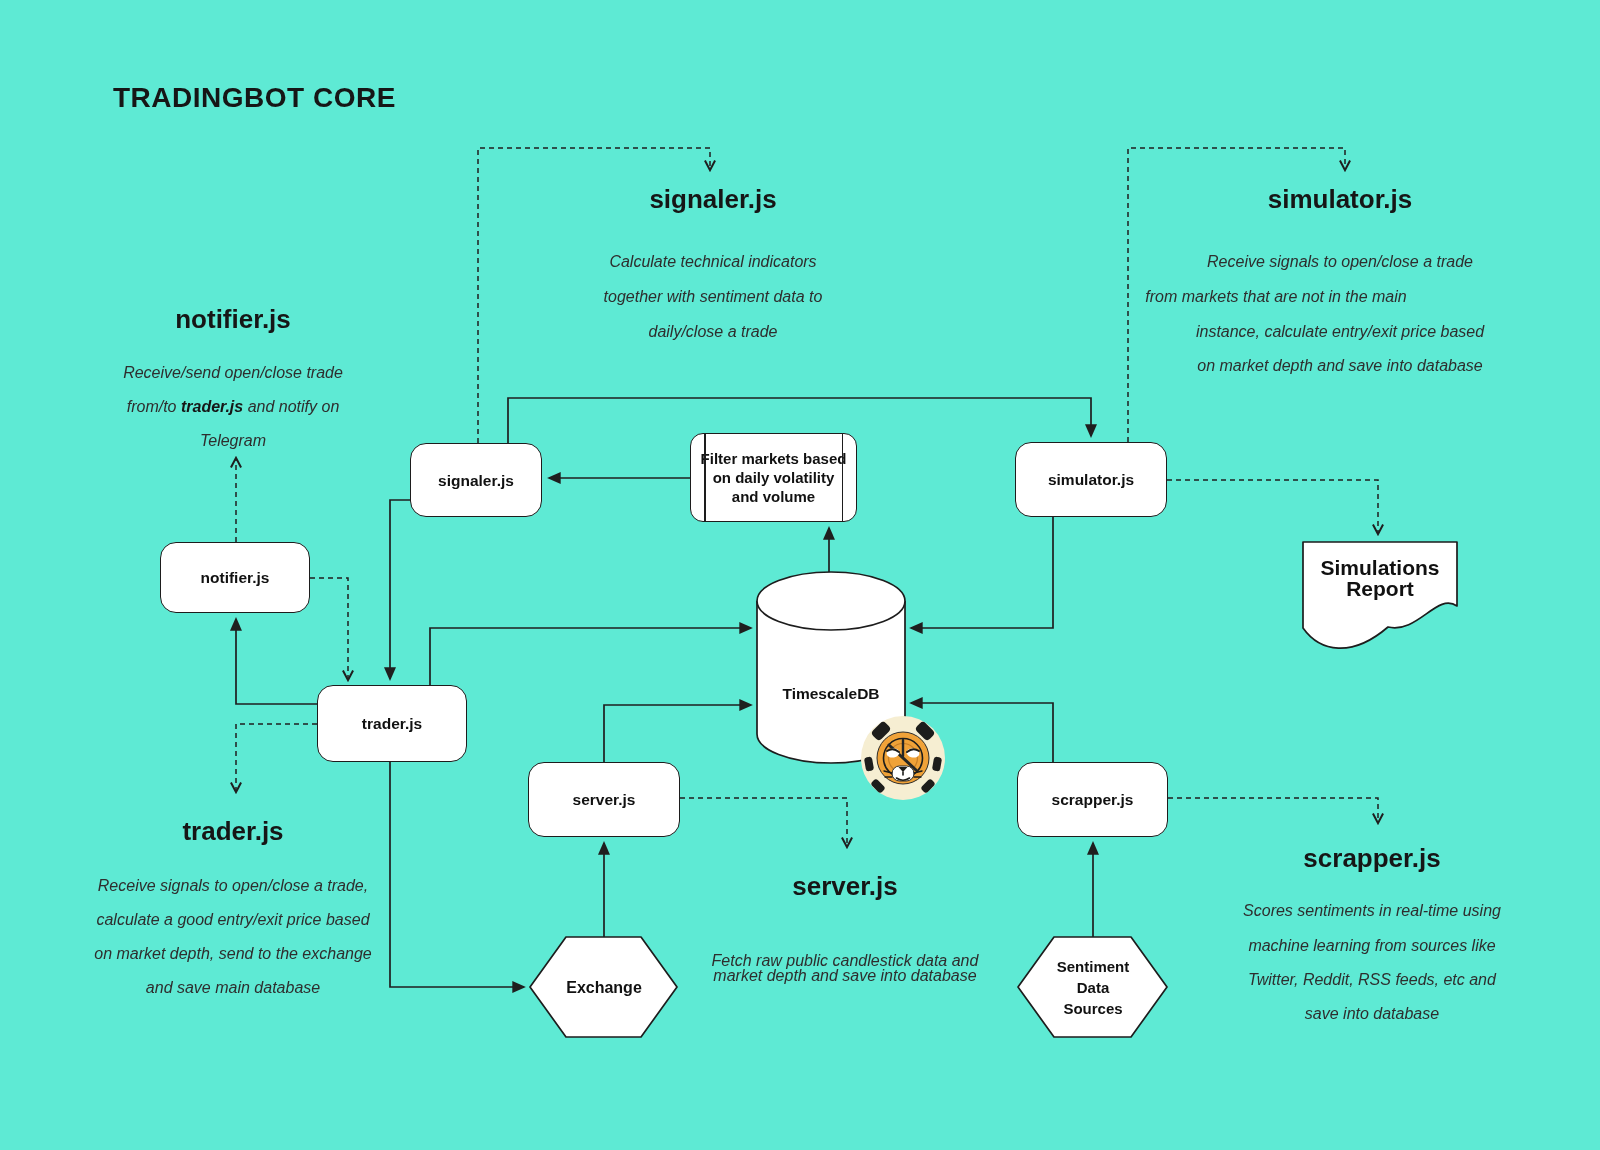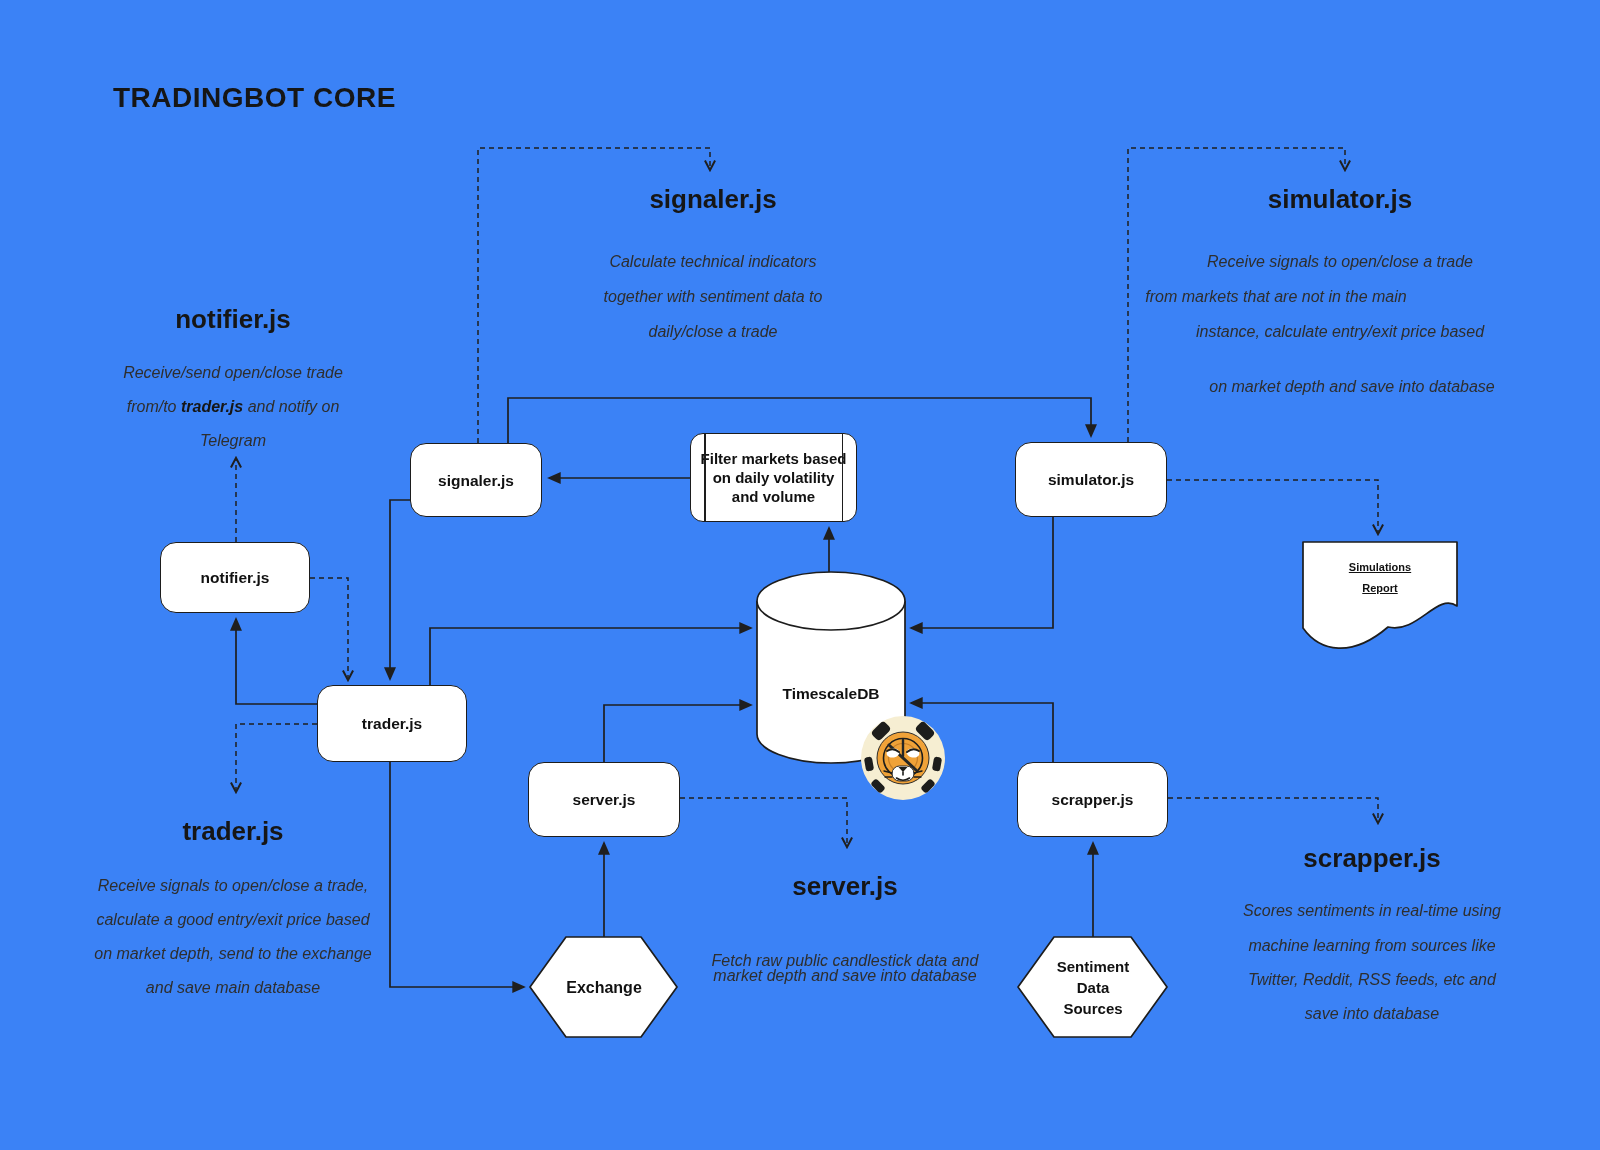--- a/index.html
+++ b/index.html
@@ -1,16 +1,16 @@
 <!DOCTYPE html>
 <html><head>
 <meta charset="utf-8">
 <style>
   html,body{margin:0;padding:0;background:#fff;}
-  .canvas{position:relative;width:1600px;height:1150px;background:#3b82f6;overflow:hidden;
+  .canvas{position:relative;width:1600px;height:1150px;background:#5eead4;overflow:hidden;
           font-family:"Liberation Sans","DejaVu Sans",sans-serif;color:#151515;}
   svg.layer{position:absolute;left:0;top:0;width:1600px;height:1150px;}
   .doc-title{position:absolute;left:113px;top:82px;font-size:28px;font-weight:700;letter-spacing:.5px;color:#161616;}
   .box{position:absolute;box-sizing:border-box;border:1.7px solid #1d1d1d;border-radius:16px;background:#fff;
        display:flex;align-items:center;justify-content:center;text-align:center;
        font-weight:700;font-size:15.5px;color:#111;line-height:19px;}
   .subroutine{border-radius:13px;}
   .subroutine::before,.subroutine::after{content:"";position:absolute;top:0;bottom:0;width:1.5px;background:#1d1d1d;}
   .subroutine::before{left:13px;}
   .subroutine::after{right:13px;}
@@ -141,35 +141,35 @@
   <div class="shape-label" style="left:831px;top:693px;">TimescaleDB</div>
 
   <div class="shape-label" style="left:604px;top:987px;font-size:16px;">Exchange</div>
 
   <div class="shape-label" style="left:1093px;top:987px;font-size:15px;">
     <div>Sentiment</div>
     <div>Data</div>
     <div>Sources</div>
   </div>
 
-  <div class="shape-label" style="left:1380px;top:578px;font-size:11px;text-decoration:underline;">
+  <div class="shape-label" style="left:1380px;top:578px;font-size:21px;">
     <div>Simulations</div>
     <div>Report</div>
   </div>
 
   <div class="ann-h" style="left:713px;top:184px;">signaler.js</div>
   <div class="line" style="left:713px;top:253px;">Calculate technical indicators</div>
   <div class="line" style="left:713px;top:288px;">together with sentiment data to</div>
   <div class="line" style="left:713px;top:323px;">daily/close a trade</div>
 
   <div class="ann-h" style="left:1340px;top:184px;">simulator.js</div>
   <div class="line" style="left:1340px;top:253px;">Receive signals to open/close a trade</div>
   <div class="line" style="left:1276px;top:288px;">from markets that are not in the main</div>
   <div class="line" style="left:1340px;top:323px;">instance, calculate entry/exit price based</div>
-  <div class="line" style="left:1340px;top:378px;margin-left:12px;">on market depth and save into database</div>
+  <div class="line" style="left:1340px;top:357px;">on market depth and save into database</div>
 
   <div class="ann-h" style="left:233px;top:304px;">notifier.js</div>
   <div class="line" style="left:233px;top:364px;">Receive/send open/close trade</div>
   <div class="line" style="left:233px;top:398px;"><span>from/to </span><b>trader.js</b><span> and notify on</span></div>
   <div class="line" style="left:233px;top:432px;">Telegram</div>
 
   <div class="ann-h" style="left:233px;top:816px;">trader.js</div>
   <div class="line" style="left:233px;top:877px;">Receive signals to open/close a trade,</div>
   <div class="line" style="left:233px;top:911px;">calculate a good entry/exit price based</div>
   <div class="line" style="left:233px;top:945px;">on market depth, send to the exchange</div>

